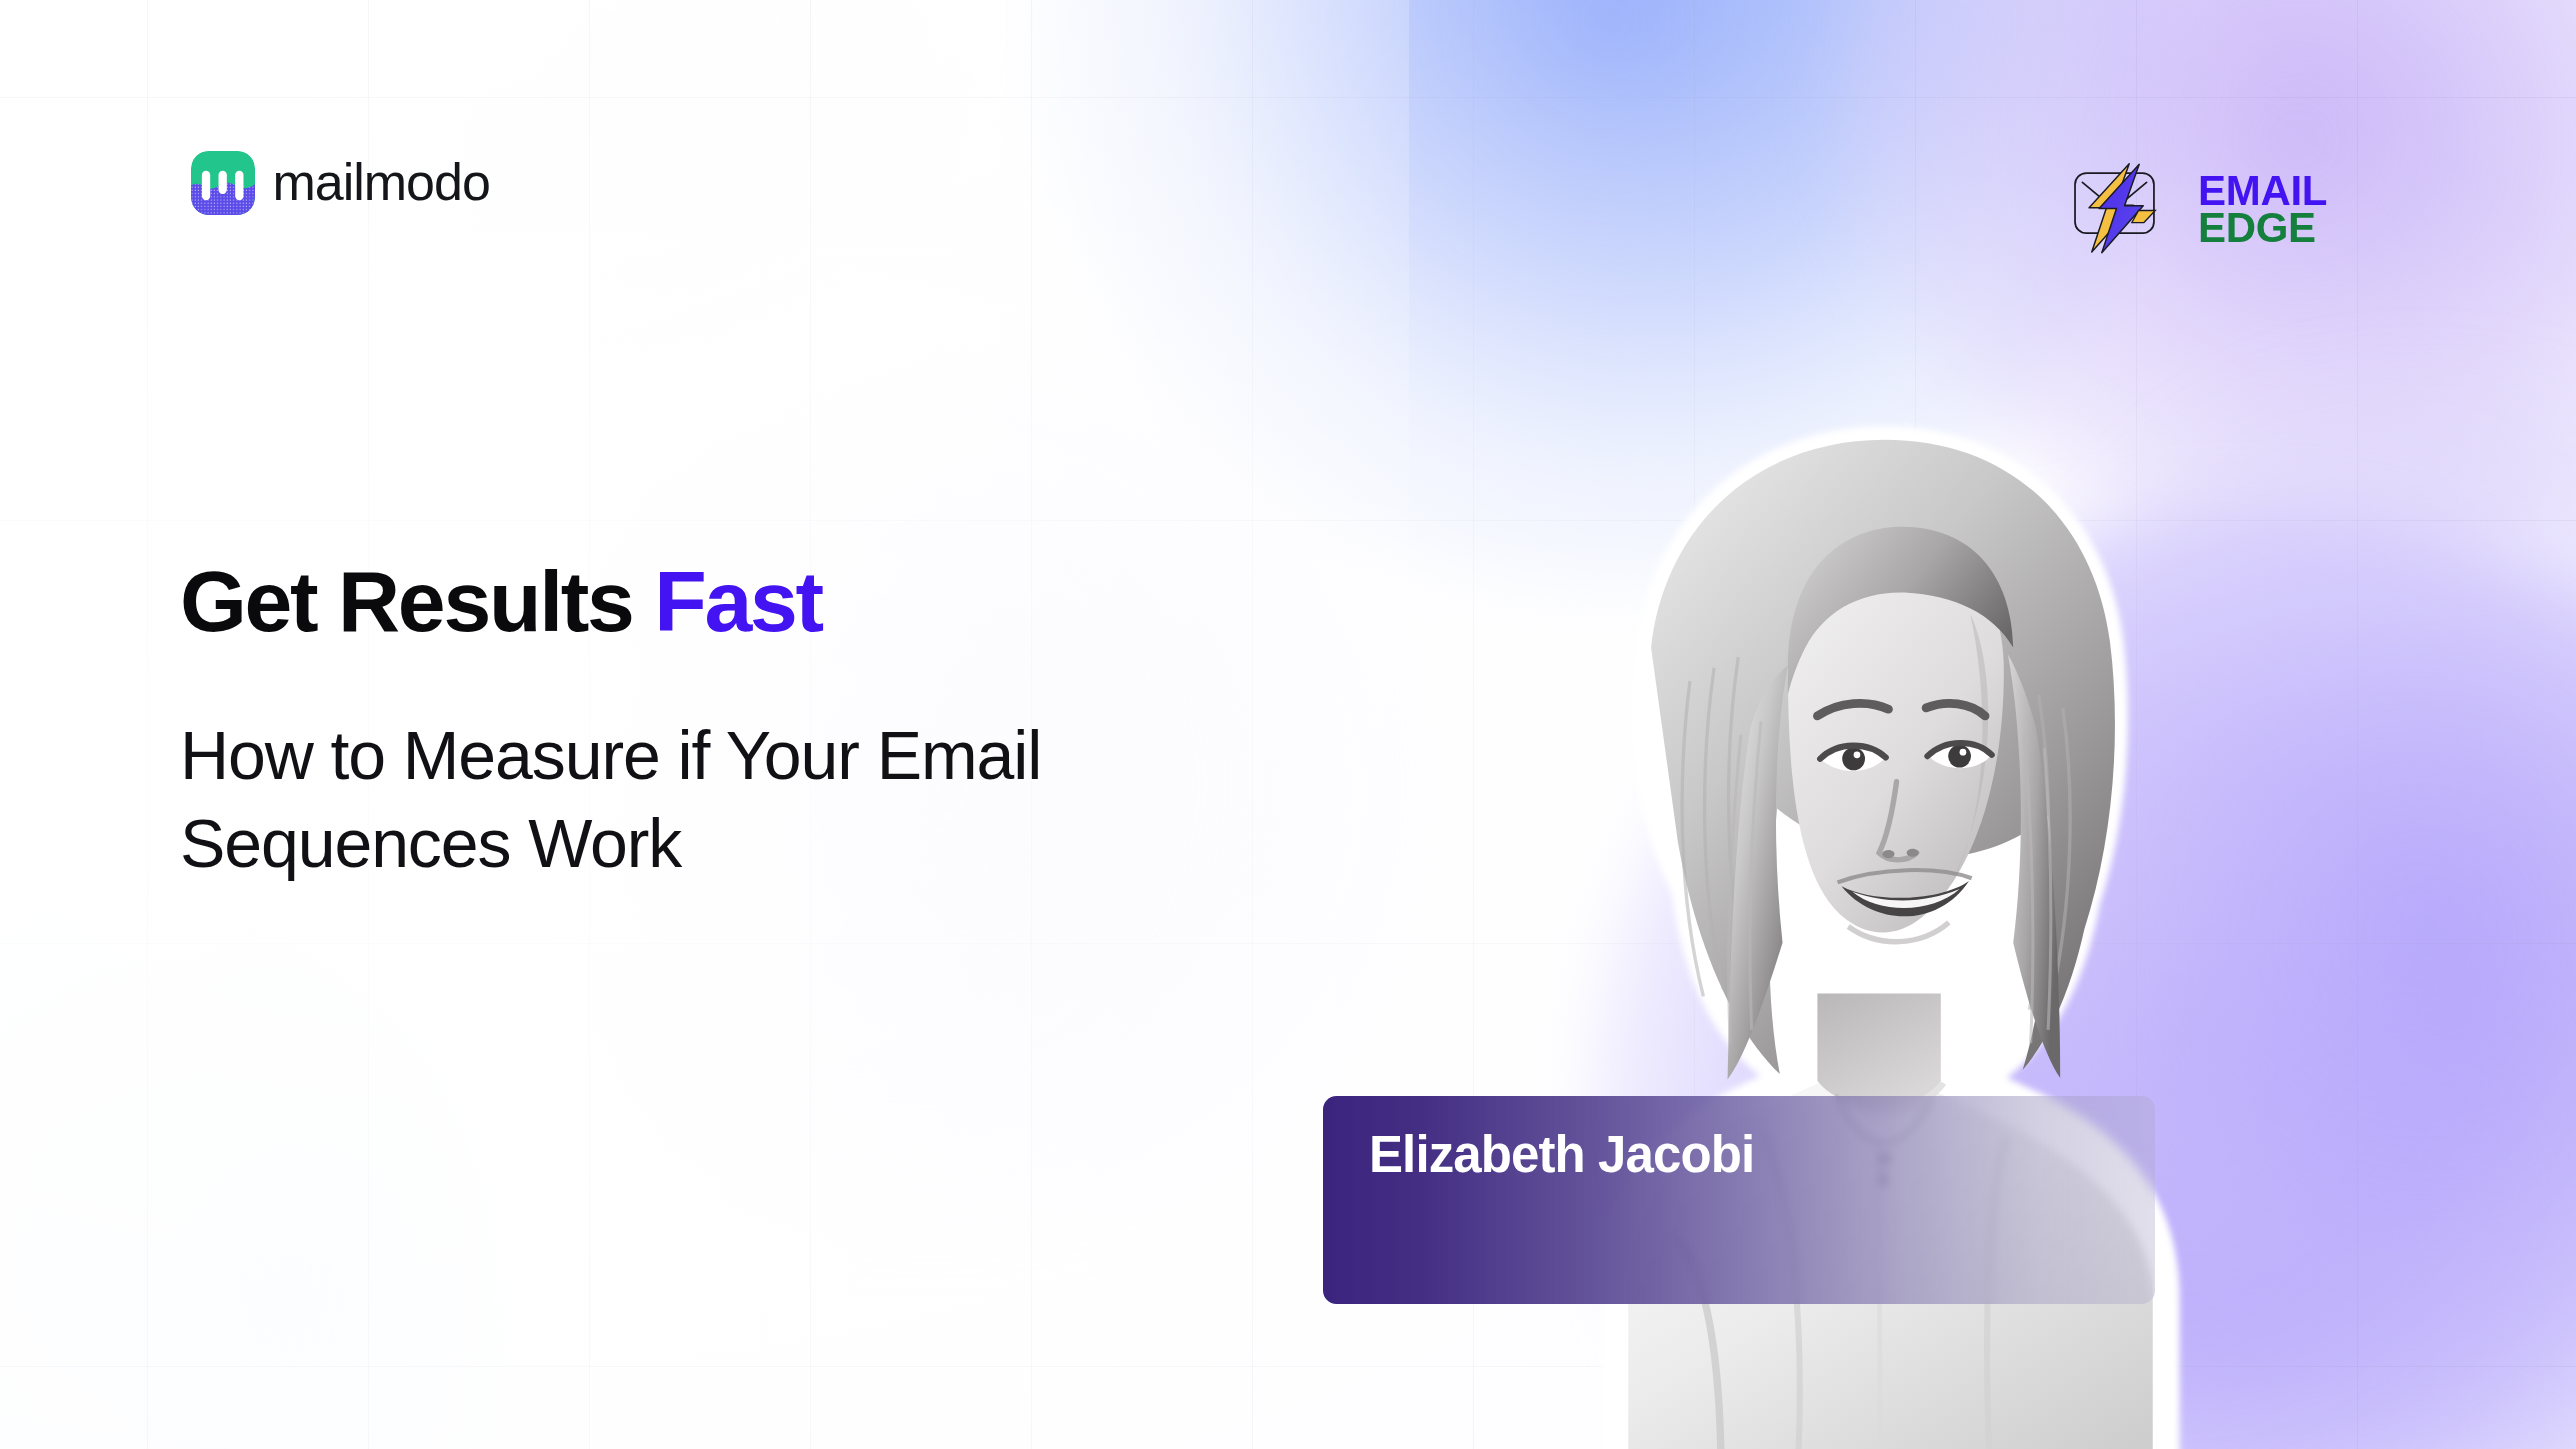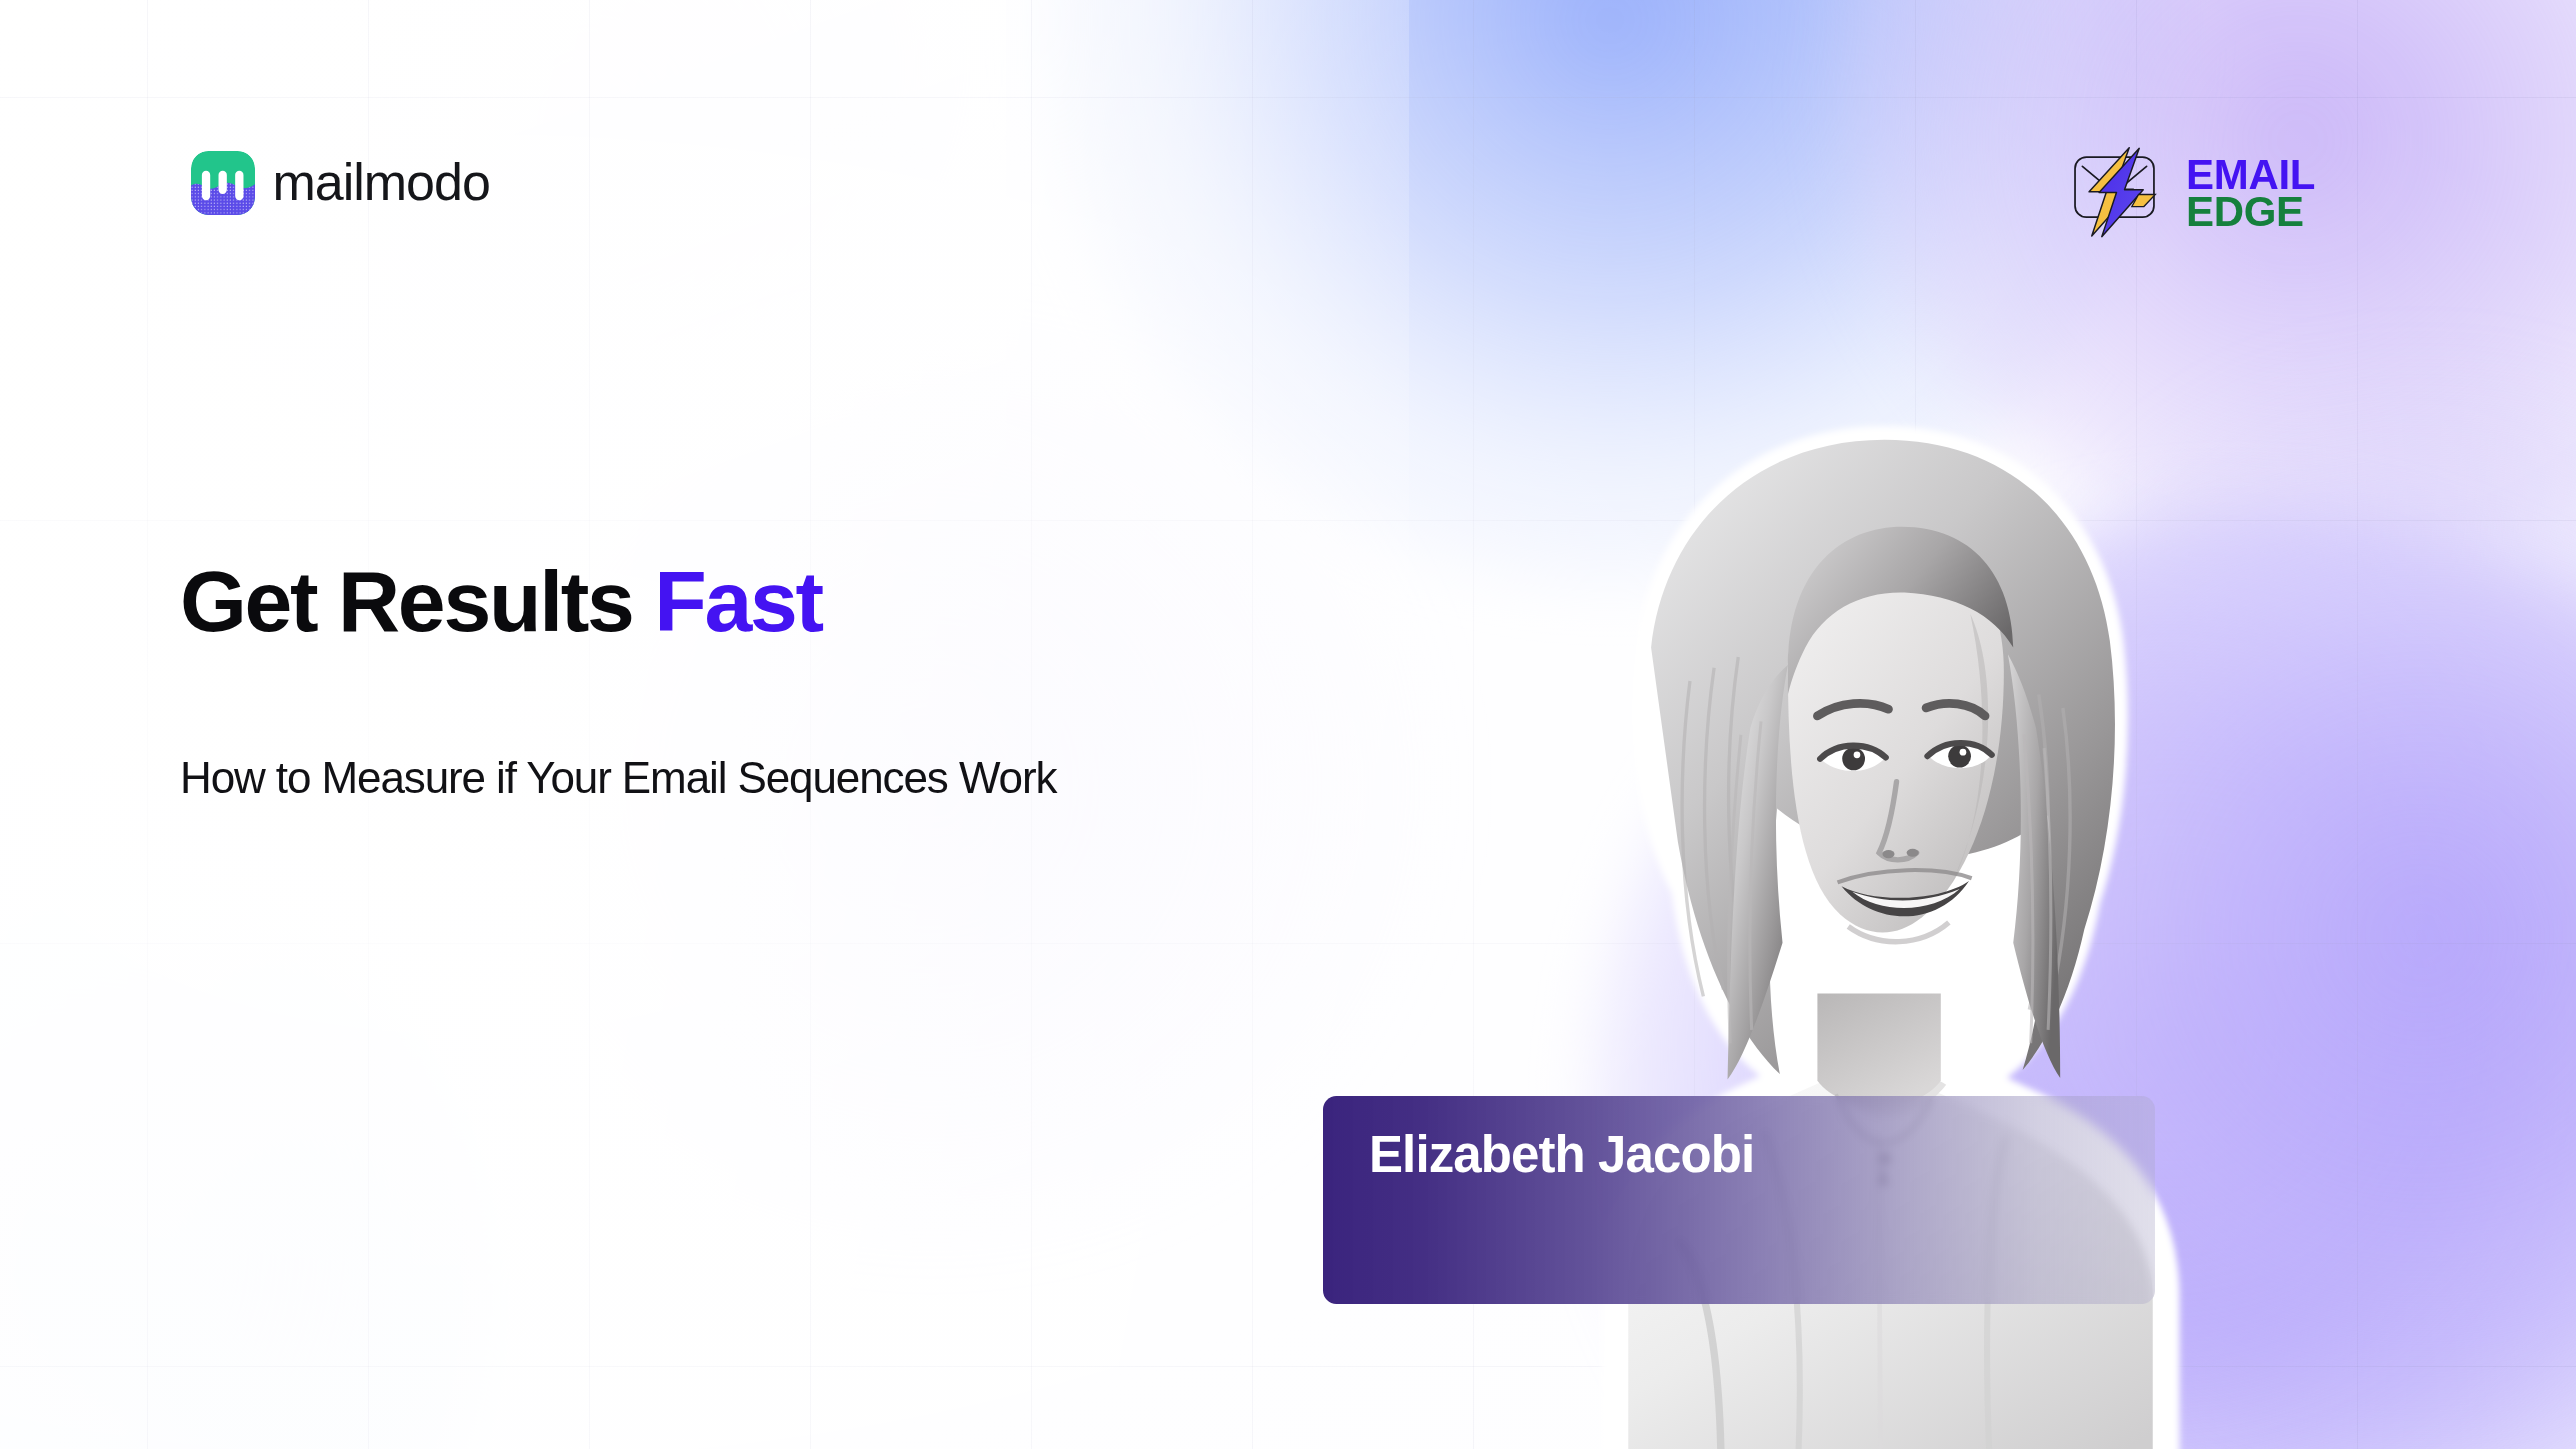--- a/index.html
+++ b/index.html
@@ -190,23 +190,23 @@
     font-weight: 700;
     letter-spacing: -2.3px;
     line-height: 1.04;
     color: #0a0a0d;
     white-space: nowrap;
   }
   .headline .accent { color: #4413f2; }
 
   .subhead {
     position: absolute;
-    left: 180px; top: 749px;
+    left: 180px; top: 711px;
     width: 1181px;
-    font-size: 44px;
+    font-size: 68px;
     font-weight: 500;
     letter-spacing: -1.1px;
     line-height: 1.30;
     color: #111115;
   }
 
   
   .portrait-wrap {
     position: absolute;
     left: 1415px;
@@ -250,24 +250,24 @@
     font-weight: 400;
     letter-spacing: -0.4px;
     color: #f4f2fb;
     line-height: 1.1;
     margin: 0;
   }
 
   
   .emailedge-logo {
     position: absolute;
-    left: 2065px; top: 142px;
+    left: 2065px; top: 158px;
     display: flex;
     align-items: center;
-    gap: 14px;
+    gap: 26px;
   }
   .ee-mark { width: 107px; height: 101px; flex: none; }
   .ee-text {
     line-height: 0.86;
     transform: translateY(1.3px);
   }
   .ee-line1 {
     font-size: 42px;
     font-weight: 700;
     letter-spacing: -0.3px;

